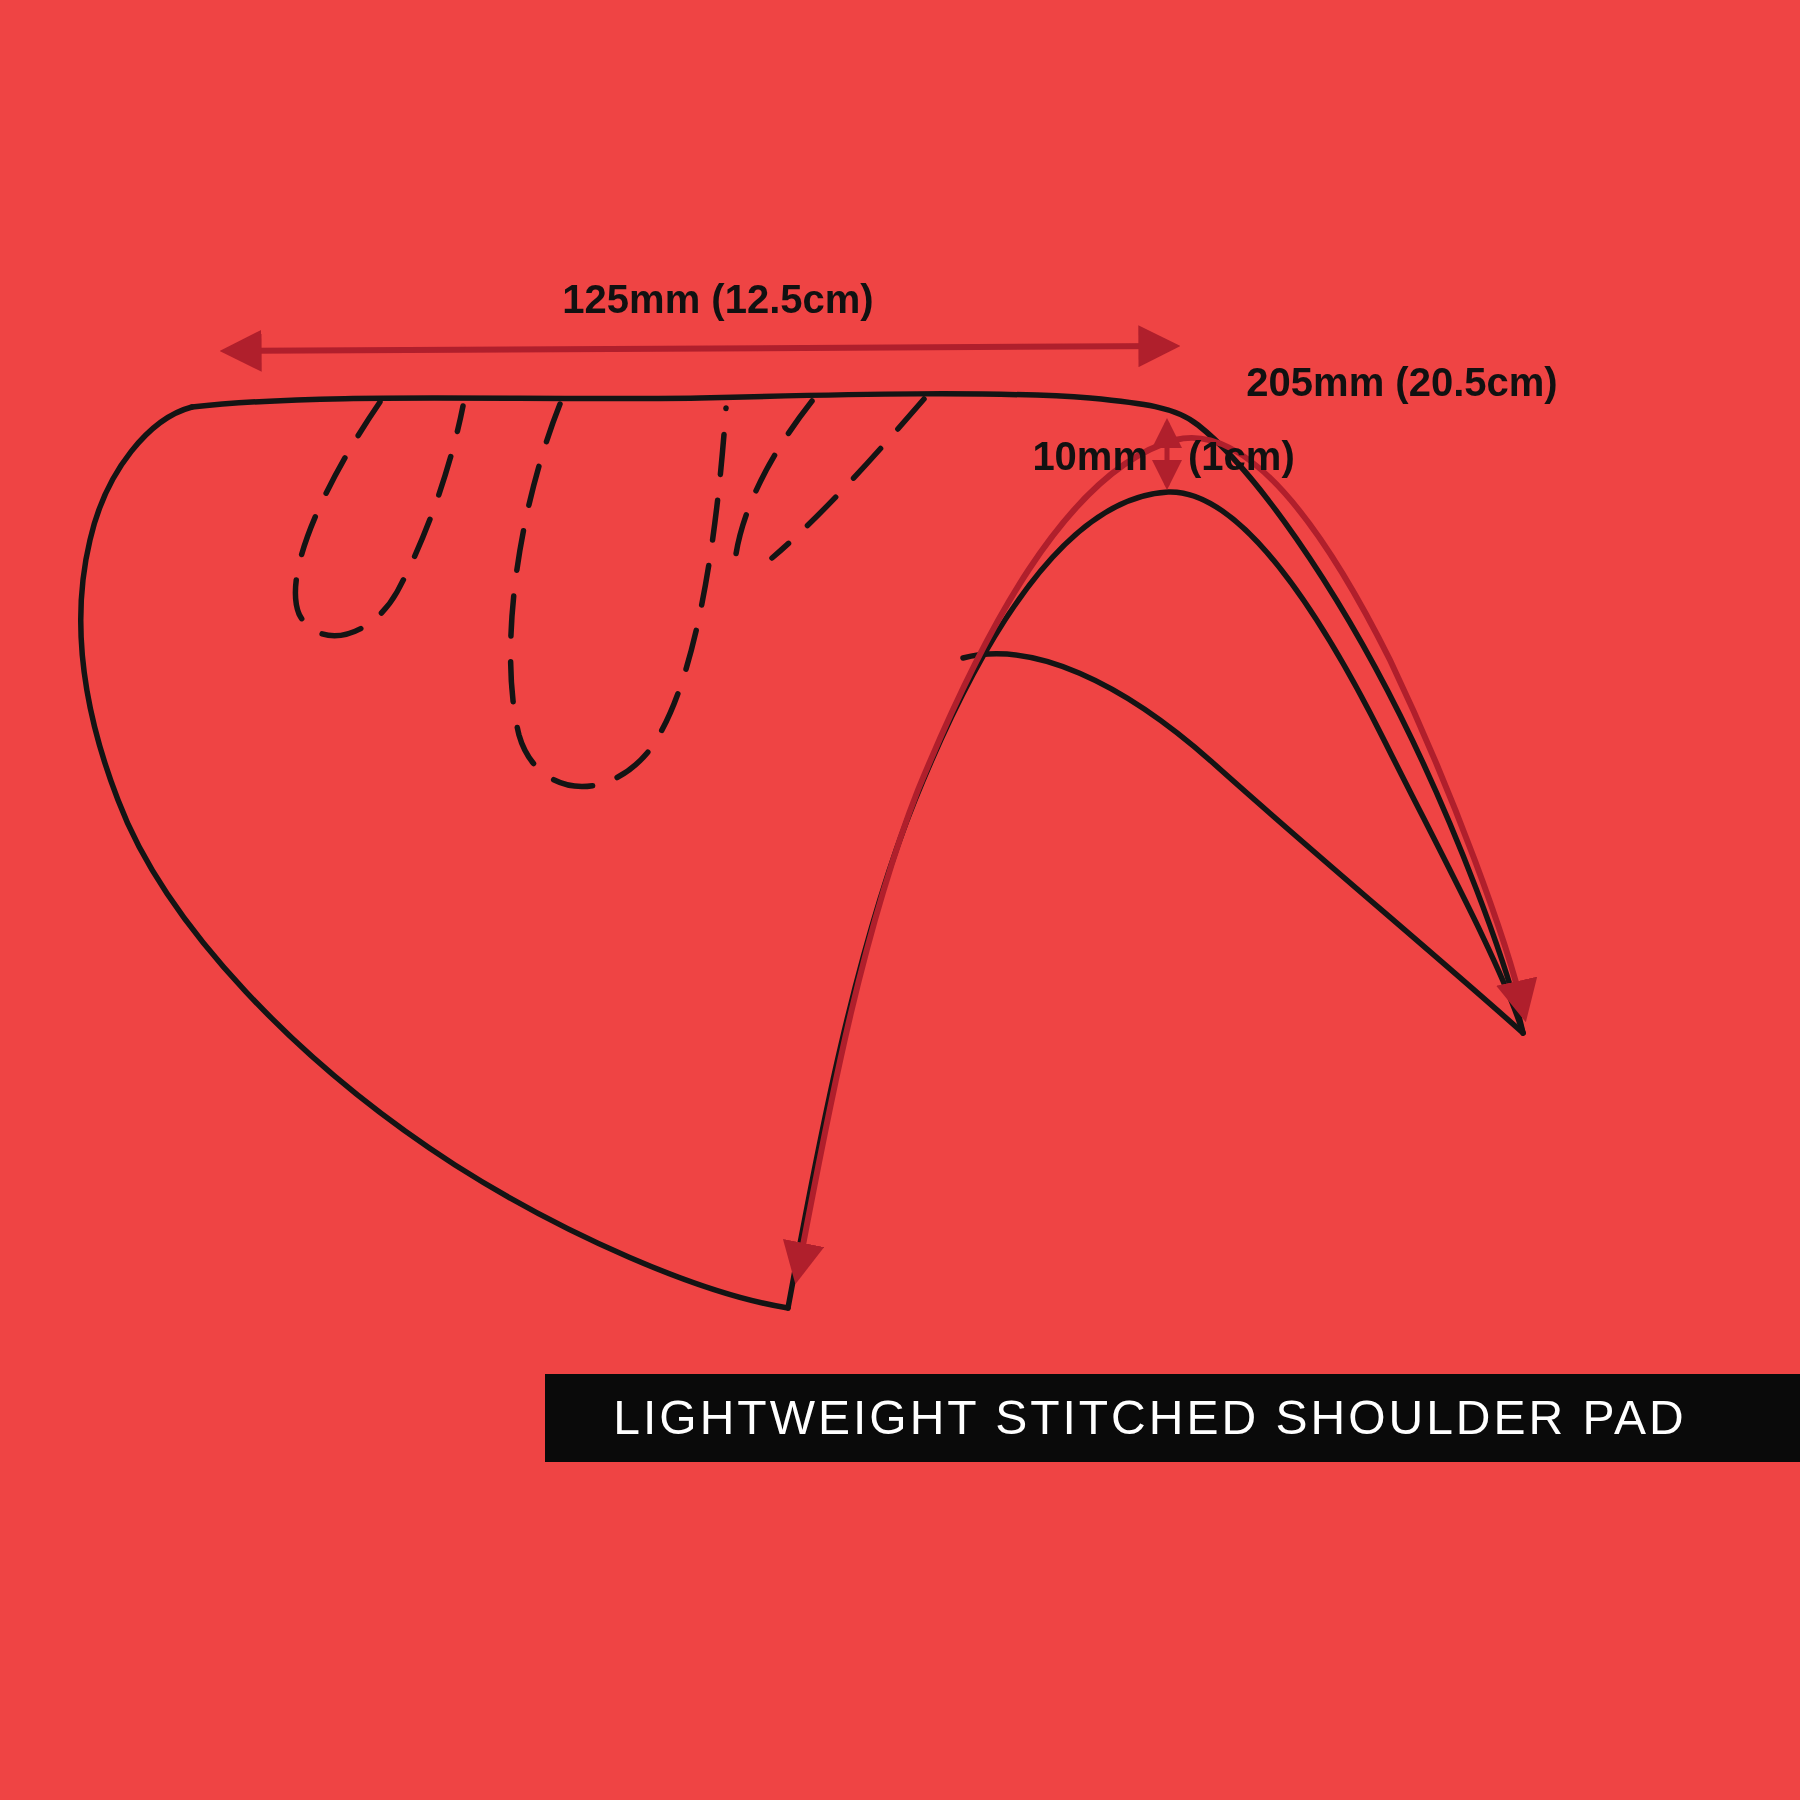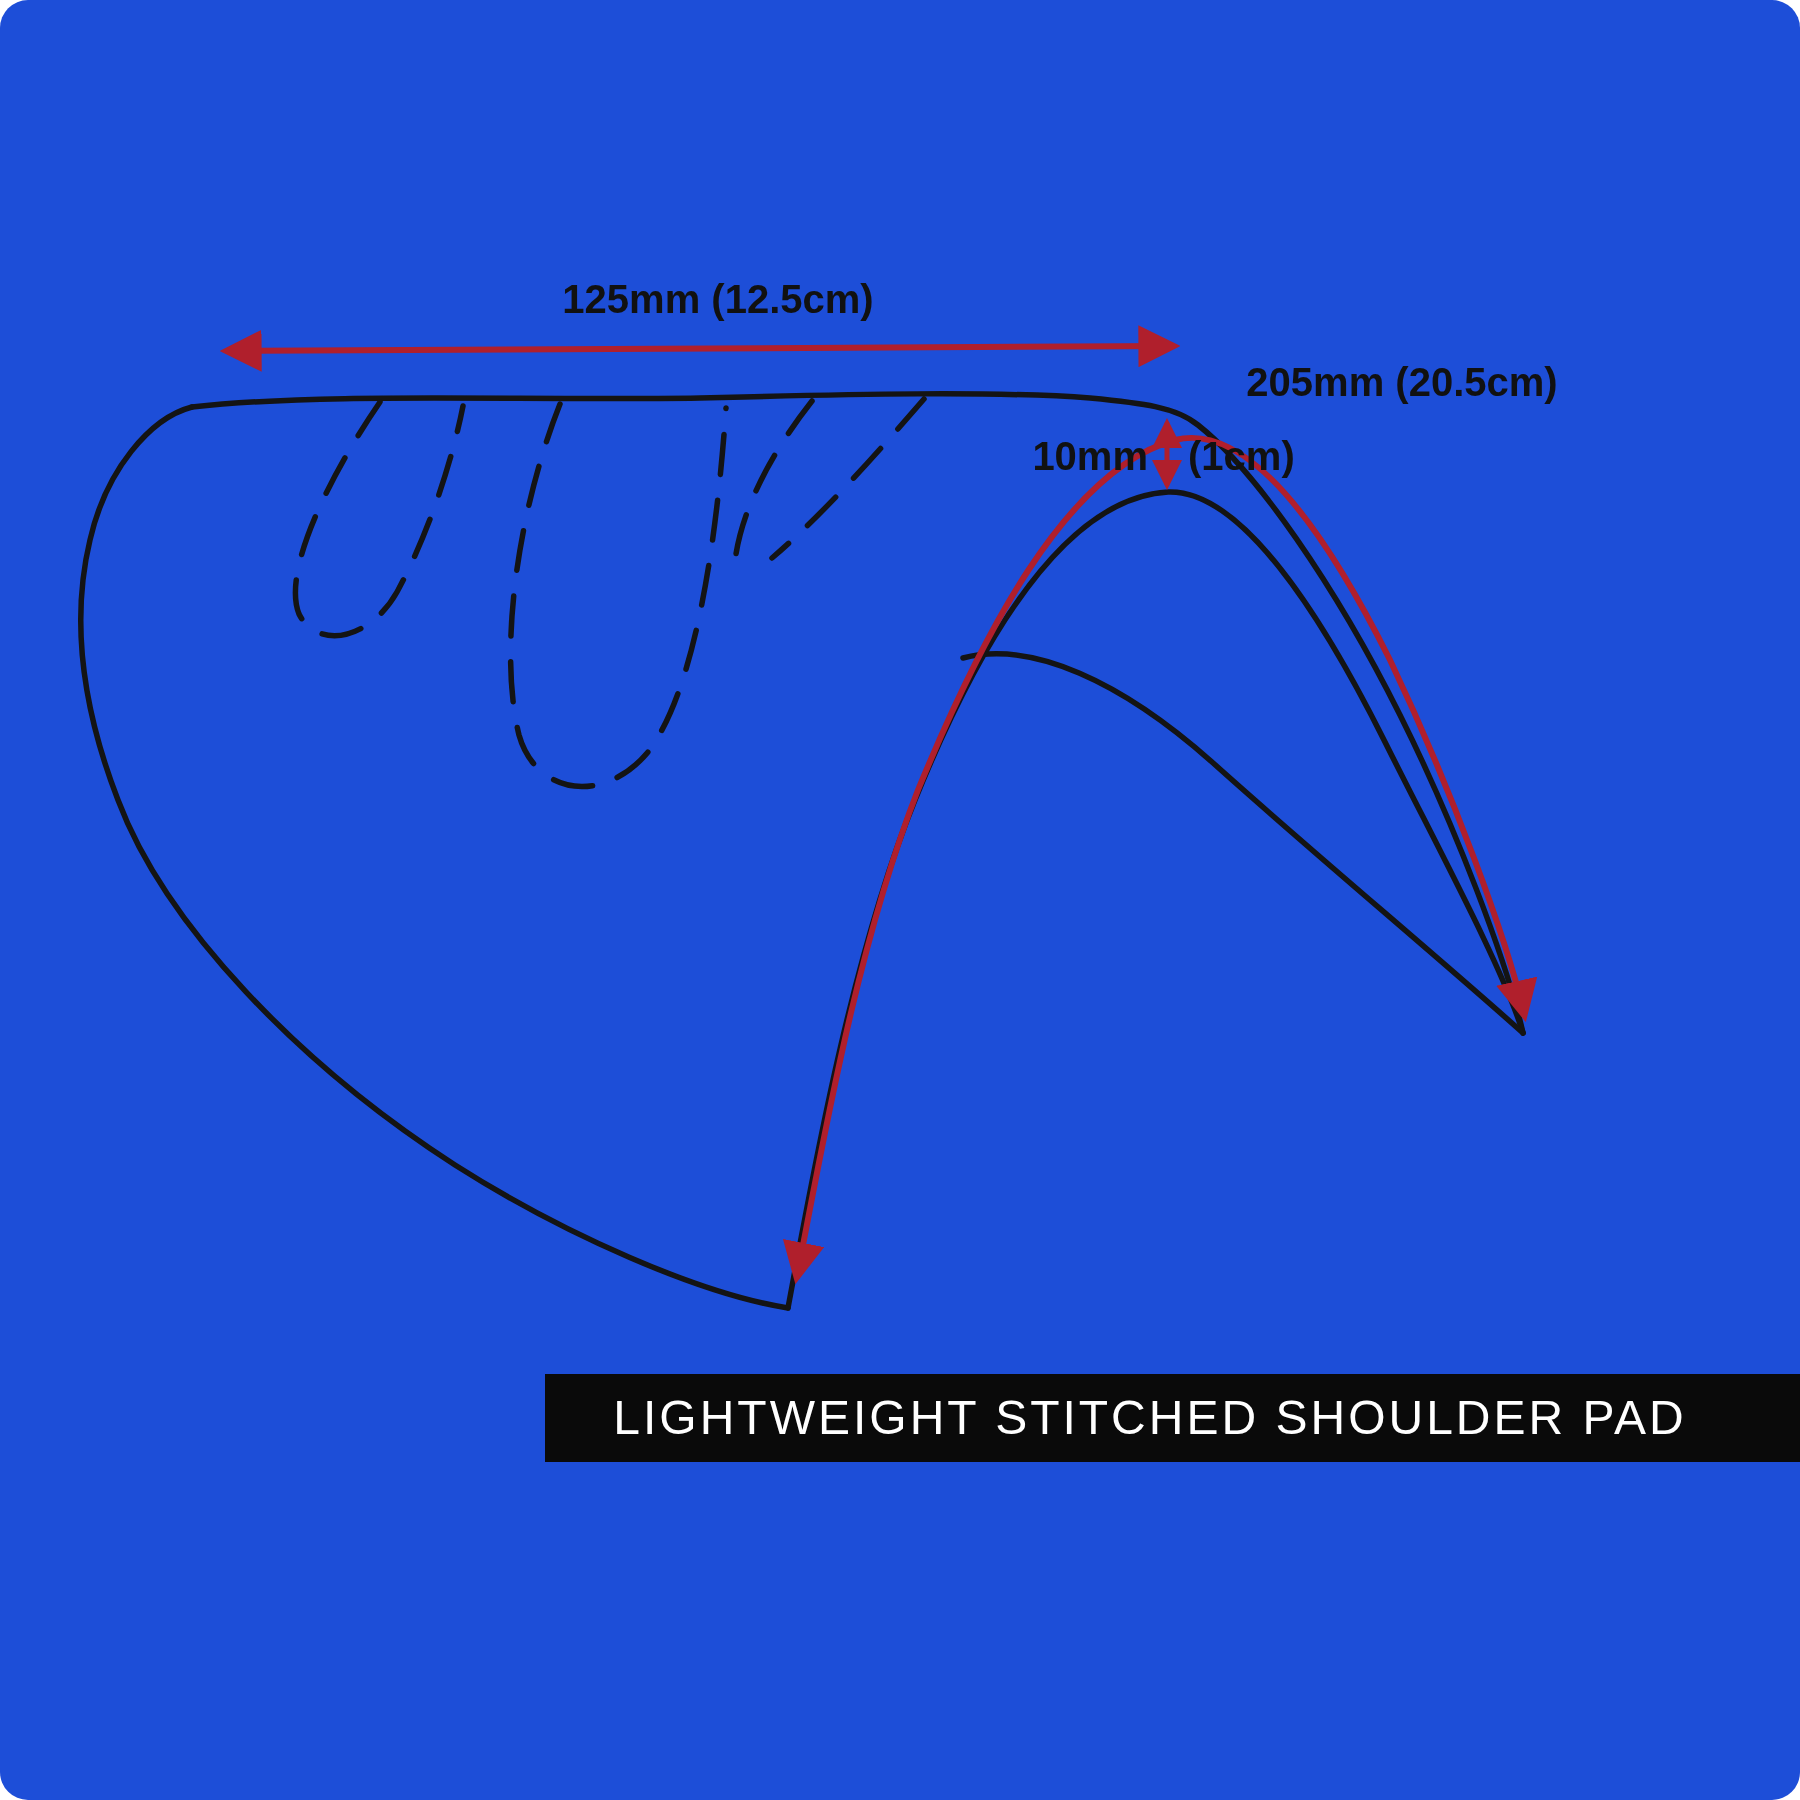--- a/index.html
+++ b/index.html
@@ -8,22 +8,21 @@
     width: 1800px;
     height: 1800px;
     background: #ffffff;
     font-family: "Liberation Sans", sans-serif;
   }
   .stage {
     position: relative;
     width: 1800px;
     height: 1800px;
     overflow: hidden;
-    background: #1d4ed8;
-    border-radius: 28px;
+    background: #ef4444;
   }
   svg { display: block; }
   .dim-label {
     font-family: "Liberation Sans", sans-serif;
     font-weight: bold;
     font-size: 40px;
     fill: #111111;
   }
   .banner-label {
     font-family: "Liberation Sans", sans-serif;

